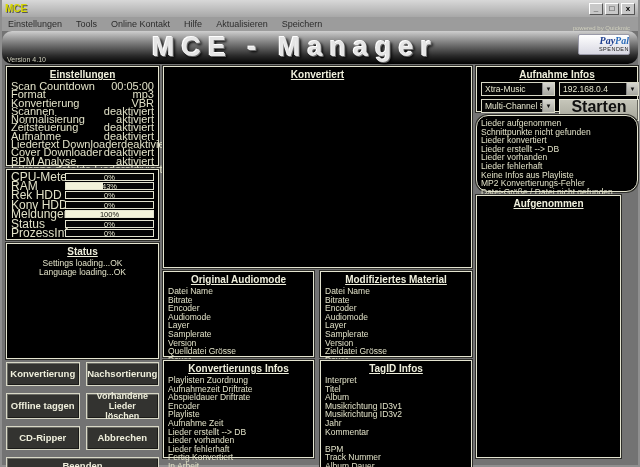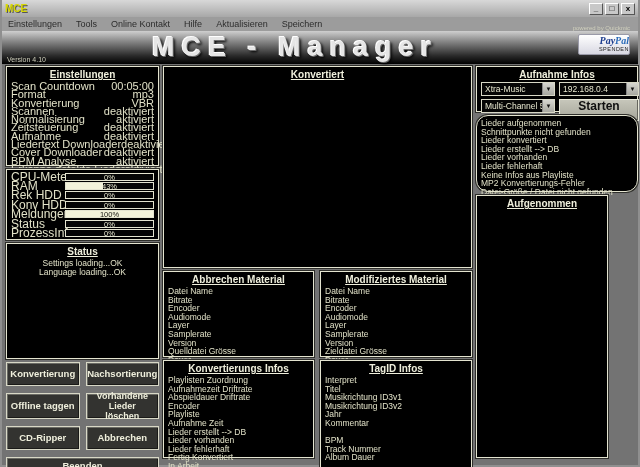--- a/index.html
+++ b/index.html
@@ -15,21 +15,21 @@
   .winbtns { margin-left:auto; display:flex; gap:2px; }
   .winbtn { width:14px; height:12px; background:#c8c8c8; border:1px solid;
     border-color:#fff #555 #555 #fff; font-size:8px; line-height:10px; text-align:center;
     color:#000; font-weight:bold; }
   .menubar { position:absolute; left:0; top:17px; width:636px; height:14px;
     background:#9c9c9c; display:flex; align-items:center; gap:14px; padding:0 6px; }
   .menu-item { font-size:9px; color:#2c2c2c; }
 
   
   .banner { position:absolute; left:0; top:31px; width:636px; height:33px;
-    background:linear-gradient(#cfcfcf 0%, #8a8a8a 30%, #2a2a2a 75%, #000 100%); }
+    background:linear-gradient(#cfcfcf 0%, #8a8a8a 30%, #2a2a2a 75%, #000 100%);border-radius:10px; }
   .app-title { position:absolute; left:150px; top:1px; font-size:27px; font-weight:bold;
     letter-spacing:7px; color:#e6e6e6;
     text-shadow:-1px -1px 0 #ffffff, 1px 1px 0 #6a6a6a, 2px 2px 3px #000; }
   .paypal-btn { position:absolute; right:8px; top:3px; width:52px; height:21px;
     background:linear-gradient(#ffffff,#d8d8e2); border:1px solid #9a9aa8; border-radius:2px;
     text-align:right; padding-top:1px; }
   .paypal-logo { font-size:10px; font-weight:bold; font-style:italic;
     font-family:"Liberation Serif", serif; line-height:10px; }
   .pp-pay { color:#1a3a8c; } .pp-pal { color:#2a6ab8; }
   .paypal-sub { font-size:5.5px; color:#222; letter-spacing:0.5px; }
@@ -62,21 +62,21 @@
     gap:7px 6px; }
   .abtn.full { grid-column:1 / span 2; }
 
   
   .combo { display:flex; height:14px; border:1px solid #d8d8c6; background:#050505;justify-content:space-between; }
   .combo .cval { flex:1; font-size:8.5px; color:#e8e8d0; line-height:12px; padding-left:3px;
     overflow:hidden; white-space:nowrap; }
   .combo .carrow { width:12px; background:linear-gradient(#d6d6d0,#a8a8a0);
     border-left:1px solid #888; font-size:6px; line-height:12px; text-align:center; color:#111; }
   .startbtn { height:22px; background:linear-gradient(#c6c6ba,#a6a69a); border:1px solid #e8e8d8;
-    box-shadow:inset -1px -1px 0 #66665e; color:#101010; font-weight:bold; font-size:12px;
+    box-shadow:inset -1px -1px 0 #66665e; color:#101010; font-weight:bold; font-size:16px;
     text-align:center; line-height:13px; }
   .ctl-grid { display:grid; grid-template-columns:74px 80px; gap:3px 4px; }
 </style>
 </head>
 <body>
 
 <div class="app">
 
   <div class="titlebar">
     <span class="titlebar-text">MCE</span>
@@ -220,21 +220,21 @@
     <div class="abtn">CD-Ripper</div>
     <div class="abtn">Abbrechen</div>
     <div class="abtn full">Beenden</div>
   </div>
 
   <div class="gbox" style="left:161px; top:66px; width:309px; height:202px;">
     <h2>Konvertiert</h2>
   </div>
 
   <div class="gbox" style="left:161px; top:271px; width:151px; height:86px;">
-    <h2>Abbrechen Material</h2>
+    <h2>Original Audiomode</h2>
     <div class="fieldline">Datei Name</div>
     <div class="fieldline">Bitrate</div>
     <div class="fieldline">Encoder</div>
     <div class="fieldline">Audiomode</div>
     <div class="fieldline">Layer</div>
     <div class="fieldline">Samplerate</div>
     <div class="fieldline">Version</div>
     <div class="fieldline">Quelldatei Grösse</div>
     <div class="fieldline">Dauer</div>
   </div>
@@ -264,20 +264,21 @@
     <div class="fieldline">Lieder vorhanden</div>
     <div class="fieldline">Lieder fehlerhaft</div>
     <div class="fieldline">Fertig Konvertiert</div>
     <div class="fieldline">In Arbeit</div>
   </div>
 
   <div class="gbox" style="left:318px; top:360px; width:152px; height:108px;">
     <h2>TagID Infos</h2>
     <div class="fieldline">Interpret</div>
     <div class="fieldline">Titel</div>
+    <div class="fieldline">Album</div>
     <div class="fieldline">Musikrichtung ID3v1</div>
     <div class="fieldline">Musikrichtung ID3v2</div>
     <div class="fieldline">Jahr</div>
     <div class="fieldline">Kommentar</div>
     <div class="fieldline"></div>
     <div class="fieldline">BPM</div>
     <div class="fieldline">Track Nummer</div>
     <div class="fieldline">Album Dauer</div>
   </div>
 
@@ -305,17 +306,17 @@
     <div class="fieldline">Schnittpunkte nicht gefunden</div>
     <div class="fieldline">Lieder konvertiert</div>
     <div class="fieldline">Lieder erstellt --&gt; DB</div>
     <div class="fieldline">Lieder vorhanden</div>
     <div class="fieldline">Lieder fehlerhaft</div>
     <div class="fieldline">Keine Infos aus Playliste</div>
     <div class="fieldline">MP2 Konvertierungs-Fehler</div>
     <div class="fieldline">Datei-Größe / Datei nicht gefunden</div>
   </div>
 
-  <div class="gbox" style="left:474px; top:195px; width:132px; height:263px;">
+  <div class="gbox" style="left:474px; top:195px; width:145px; height:263px;">
     <h2>Aufgenommen</h2>
   </div>
 
 </div>
 
 </body></html>

